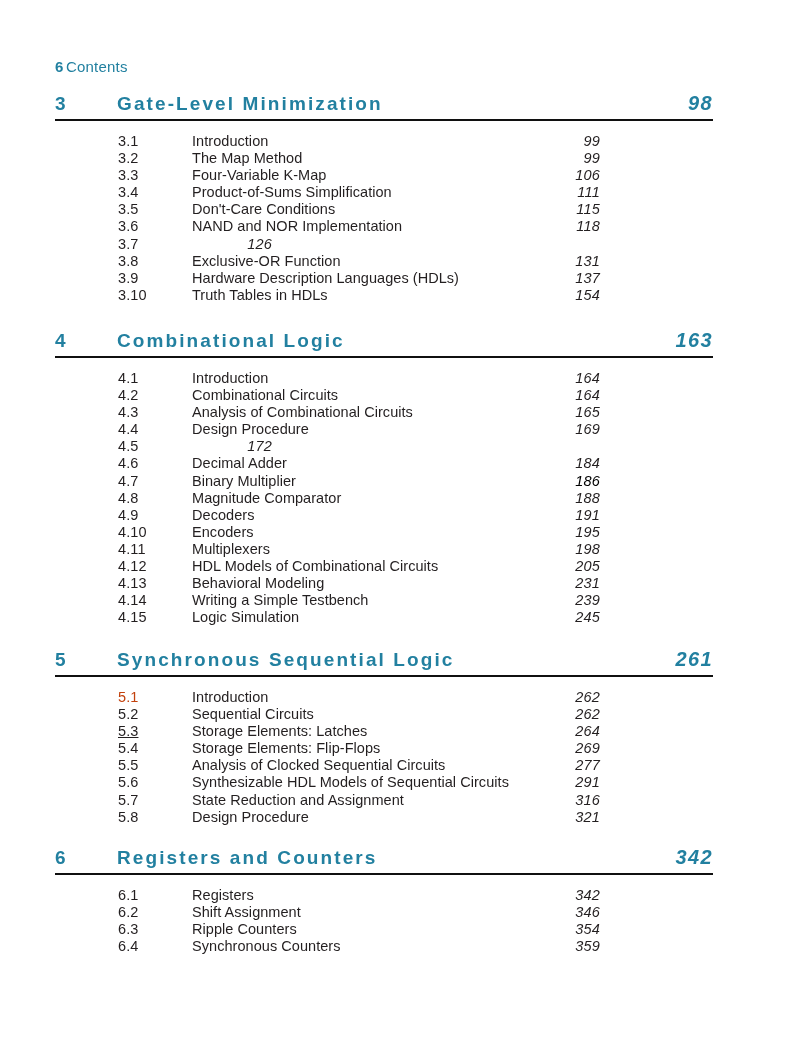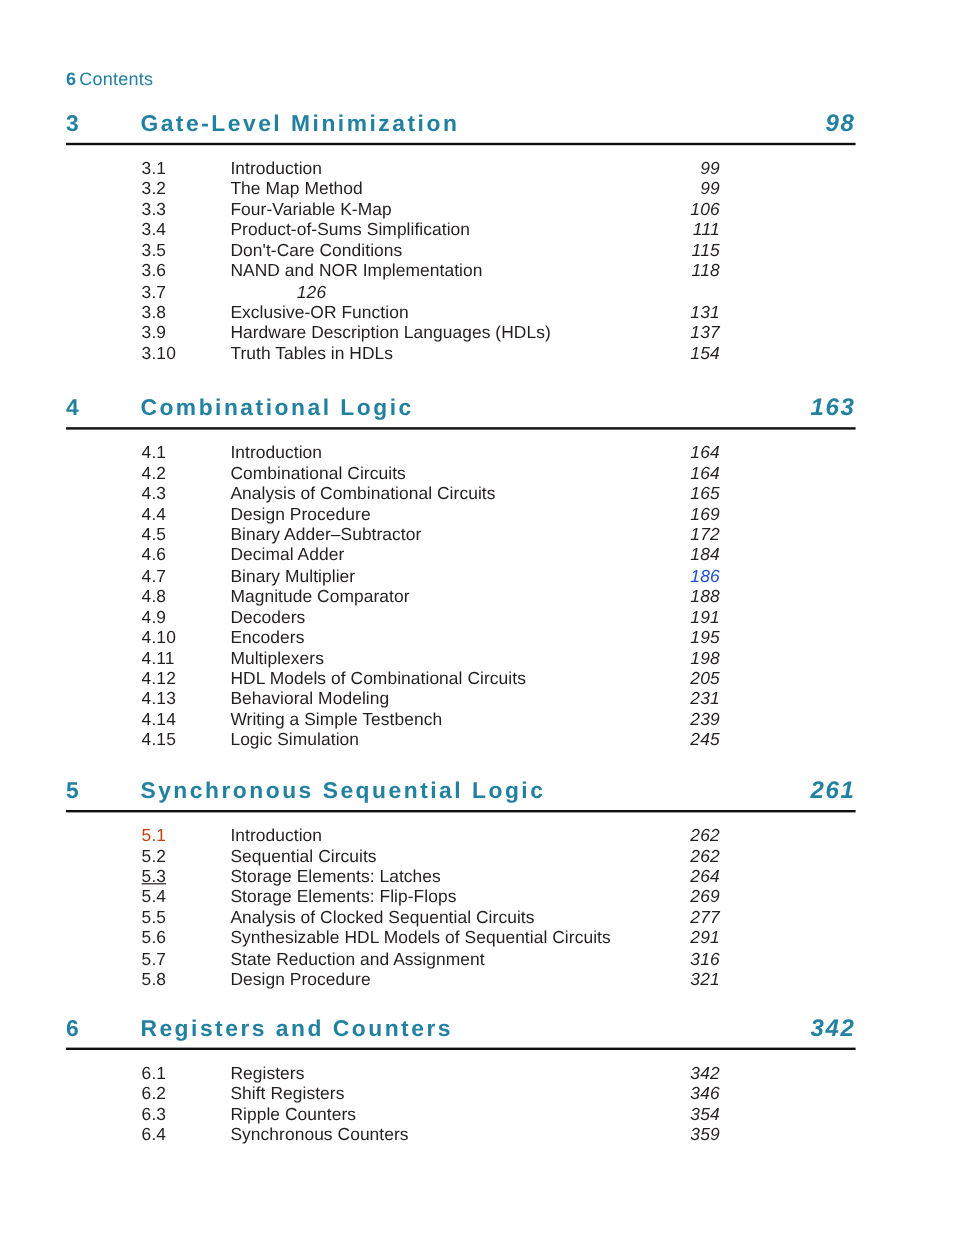--- a/index.html
+++ b/index.html
@@ -225,32 +225,31 @@
             <span class="sec-title" style="color: rgb(35, 31, 32);">Analysis of Combinational Circuits</span>
             <span class="sec-page" style="color: rgb(35, 31, 32);">165</span>
           </div>
           <div class="section-row">
             <span class="sec-num" style="color: rgb(35, 31, 32);">4.4</span>
             <span class="sec-title" style="color: rgb(35, 31, 32);">Design Procedure</span>
             <span class="sec-page" style="color: rgb(35, 31, 32);">169</span>
           </div>
           <div class="section-row">
             <span class="sec-num" style="color: rgb(35, 31, 32);">4.5</span>
-            <span class="sec-title" style="color: rgb(35, 31, 32);">Binary Adder–Subtractor</span>
             <span class="sec-page" style="color: rgb(35, 31, 32);">172</span>
           </div>
           <div class="section-row">
             <span class="sec-num" style="color: rgb(35, 31, 32);">4.6</span>
             <span class="sec-title" style="color: rgb(35, 31, 32);">Decimal Adder</span>
             <span class="sec-page" style="color: rgb(35, 31, 32);">184</span>
           </div>
           <div class="section-row">
             <span class="sec-num" style="color: rgb(35, 31, 32);">4.7</span>
             <span class="sec-title" style="color: rgb(35, 31, 32);">Binary Multiplier</span>
-            <span class="sec-page" style="color: #1d4ed8;">186</span>
+            <span class="sec-page" style="color: #000000;">186</span>
           </div>
           <div class="section-row">
             <span class="sec-num" style="color: rgb(35, 31, 32);">4.8</span>
             <span class="sec-title" style="color: rgb(35, 31, 32);">Magnitude Comparator</span>
             <span class="sec-page" style="color: rgb(35, 31, 32);">188</span>
           </div>
           <div class="section-row">
             <span class="sec-num" style="color: rgb(35, 31, 32);">4.9</span>
             <span class="sec-title" style="color: rgb(35, 31, 32);">Decoders</span>
             <span class="sec-page" style="color: rgb(35, 31, 32);">191</span>
@@ -345,21 +344,21 @@
         </div>
         <div class="rule" style="background: rgb(16, 16, 16);"></div>
         <div class="sections">
           <div class="section-row">
             <span class="sec-num" style="color: rgb(35, 31, 32);">6.1</span>
             <span class="sec-title" style="color: rgb(35, 31, 32);">Registers</span>
             <span class="sec-page" style="color: rgb(35, 31, 32);">342</span>
           </div>
           <div class="section-row">
             <span class="sec-num" style="color: rgb(35, 31, 32);">6.2</span>
-            <span class="sec-title" style="color: rgb(35, 31, 32);">Shift Registers</span>
+            <span class="sec-title" style="color: rgb(35, 31, 32);">Shift Assignment</span>
             <span class="sec-page" style="color: rgb(35, 31, 32);">346</span>
           </div>
           <div class="section-row">
             <span class="sec-num" style="color: rgb(35, 31, 32);">6.3</span>
             <span class="sec-title" style="color: rgb(35, 31, 32);">Ripple Counters</span>
             <span class="sec-page" style="color: rgb(35, 31, 32);">354</span>
           </div>
           <div class="section-row">
             <span class="sec-num" style="color: rgb(35, 31, 32);">6.4</span>
             <span class="sec-title" style="color: rgb(35, 31, 32);">Synchronous Counters</span>

